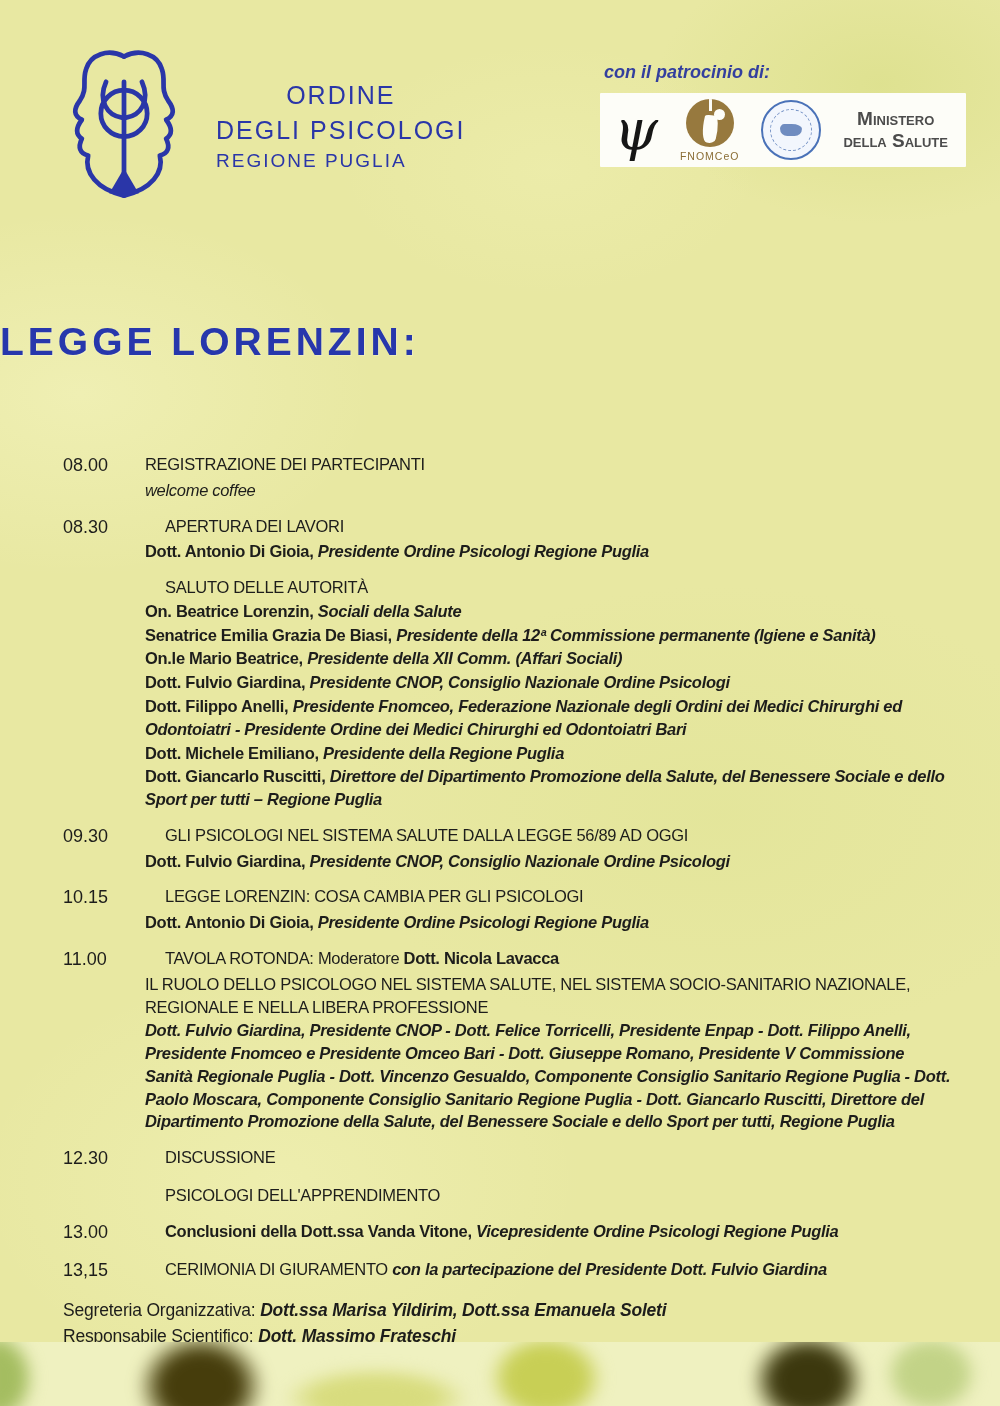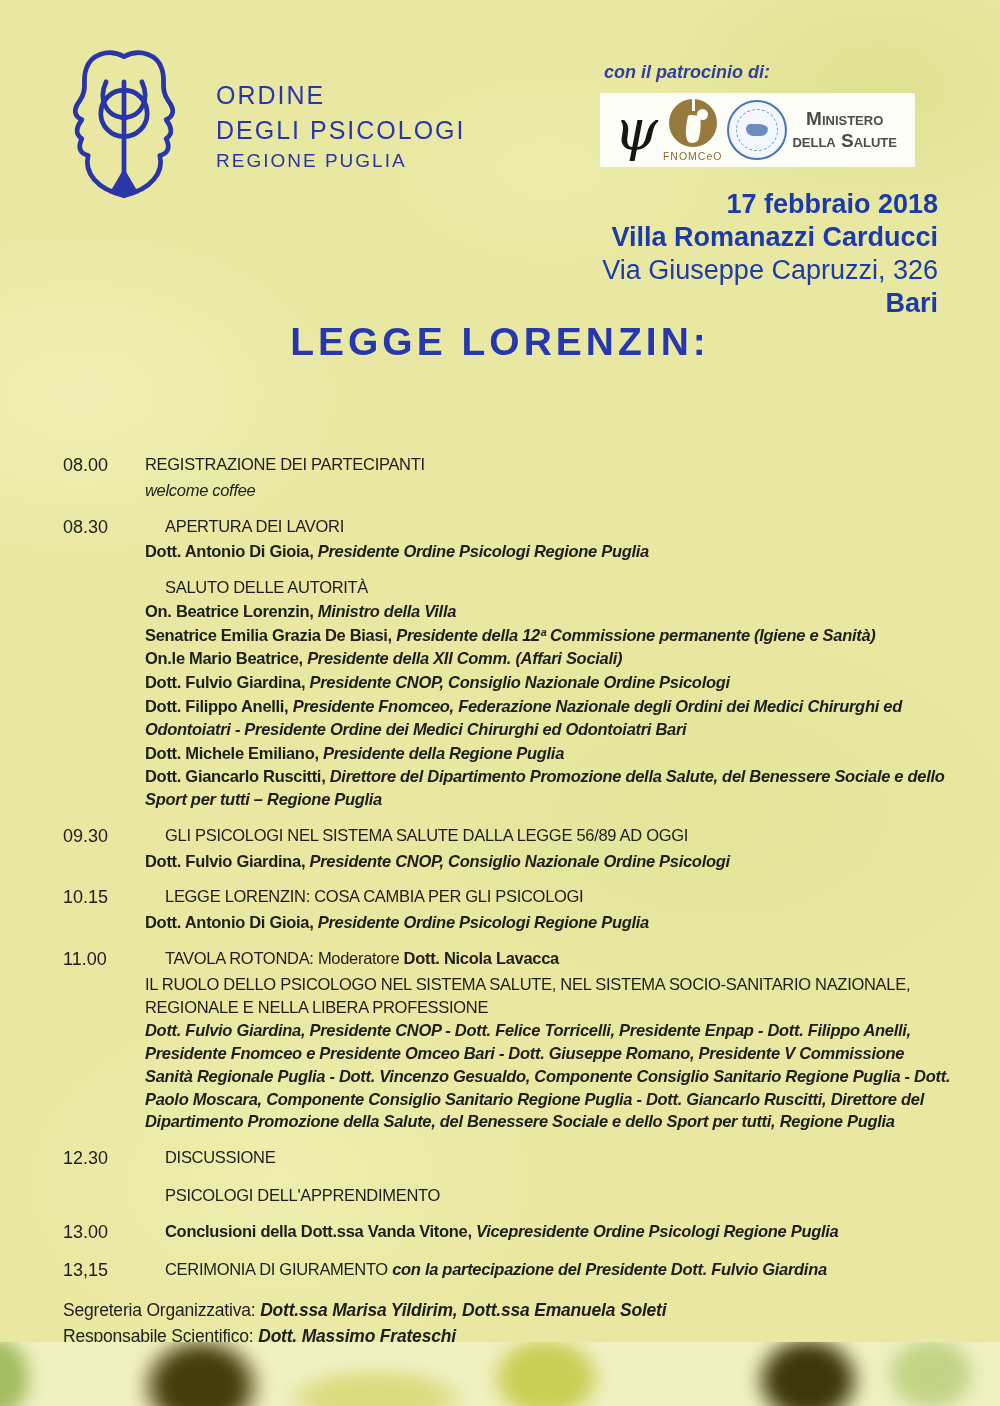--- a/index.html
+++ b/index.html
@@ -14,45 +14,45 @@
       radial-gradient(ellipse 320px 200px at 88% 6%, rgba(214,220,130,.55), transparent 70%),
       radial-gradient(ellipse 420px 260px at 8% 28%, rgba(246,246,196,.5), transparent 70%),
       radial-gradient(ellipse 520px 320px at 72% 58%, rgba(222,226,146,.45), transparent 72%),
       radial-gradient(ellipse 430px 300px at 28% 84%, rgba(243,243,186,.5), transparent 70%),
       radial-gradient(ellipse 300px 180px at 55% 12%, rgba(240,240,178,.45), transparent 70%);
   }
   
   .brand{position:absolute;top:46px;left:58px;display:flex;align-items:flex-start;}
   .brand svg{display:block;}
   .brand-text{margin-left:26px;padding-top:32px;color:#2a36a8;letter-spacing:2px;line-height:1.4;}
-  .brand-l1,.brand-l2{font-size:25px;}
+  .brand-l1,.brand-l2{font-size:25px;text-align:center;}
   .brand-l3{font-size:19px;}
   
-  .patronage{position:absolute;top:62px;left:600px;width:315px;}
+  .patronage{position:absolute;top:62px;left:600px;width:366px;}
   .patronage-label{color:#333f9e;font-style:italic;font-weight:bold;font-size:18px;margin-left:4px;}
   .patronage-box{
     margin-top:10px;background:#fdfdf8;height:74px;border-radius:1px;
     display:flex;align-items:center;justify-content:space-between;padding:0 14px;
   }
   .psi-glyph{font-family:"DejaVu Serif",serif;font-style:italic;font-size:56px;color:#161616;line-height:70px;}
   .fnomceo{display:flex;flex-direction:column;align-items:center;}
   .fnomceo-circle{width:48px;height:48px;border-radius:50%;background:#97793e;position:relative;overflow:hidden;}
   .fnomceo-circle .slit{position:absolute;left:23px;top:0;width:3px;height:12px;background:#fdfdf8;}
   .fnomceo-circle .dot{position:absolute;left:28px;top:10px;width:11px;height:11px;border-radius:50%;background:#fdfdf8;}
   .fnomceo-circle .swoosh{position:absolute;left:16px;top:16px;width:16px;height:28px;background:#fdfdf8;border-radius:60% 40% 50% 50%/10% 80% 20% 90%;transform:rotate(14deg);}
   .fnomceo-caption{font-size:10.5px;color:#8a6d35;letter-spacing:1px;margin-top:3px;}
   .seal{width:56px;height:56px;border-radius:50%;border:2px solid #4a72b8;background:#f2f6fd;position:relative;display:flex;align-items:center;justify-content:center;}
   .seal .inner{width:40px;height:40px;border-radius:50%;border:1px dashed #7390c4;display:flex;align-items:center;justify-content:center;}
   .seal .boat{width:22px;height:12px;background:#6f8cc0;border-radius:30% 70% 50% 50%/60% 60% 90% 90%;}
   .ministero{font-variant:small-caps;color:#4c4c4c;font-size:19px;line-height:1.15;text-align:center;padding-right:4px;font-weight:bold;}
   
   .date-block{position:absolute;top:188px;right:62px;text-align:right;color:#1d3aad;font-size:27px;line-height:33px;font-weight:bold;}
   .date-block .addr{font-weight:normal;}
   
-  .title{position:absolute;top:320px;left:0;right:0;text-align:center;color:#2737ac;font-weight:bold;}
+  .title{position:absolute;top:320px;left:0;right:0;color:#2737ac;font-weight:bold;}
   .title-l1{font-size:39px;letter-spacing:4px;text-shadow:1px 1px 0 rgba(255,255,255,.25);}
   .title-l2{font-size:50px;letter-spacing:2px;margin-top:8px;text-shadow:1px 1px 0 rgba(255,255,255,.25);}
   
   .content-col{position:absolute;top:452px;left:63px;right:45px;}
   .row{display:flex;margin-top:1px;line-height:1.38;}
   .row.gap{margin-top:13px;gap:20px;}
   .row .time{flex:0 0 82px;font-size:18px;}
   .row .txt{flex:1;font-size:16.5px;letter-spacing:-0.3px;}
   .run-n{font-style:normal;font-weight:normal;}
   .run-b{font-weight:bold;}
@@ -117,26 +117,20 @@
             <div class="boat"></div>
           </div>
       </div>
       <div class="ministero">
         <div>Ministero</div>
         <div>della Salute</div>
       </div>
     </div>
   </div>
 
-  <div class="date-block">
-    <div>17 febbraio 2018</div>
-    <div>Villa Romanazzi Carducci</div>
-    <div class="addr">Via Giuseppe Capruzzi, 326</div>
-    <div>Bari</div>
-  </div>
 
   <div class="title">
     <div class="title-l1">LEGGE LORENZIN:</div>
   </div>
 
   <div class="content-col">
     <div id="schedule">
         <div class="row">
           <div class="time">08.00</div>
           <div class="txt"><span class="run-n">REGISTRAZIONE DEI PARTECIPANTI</span></div>
@@ -152,21 +146,21 @@
         <div class="row">
           <div class="time"></div>
           <div class="txt"><span class="run-b">Dott. Antonio Di Gioia, </span><span class="run-bi">Presidente Ordine Psicologi Regione Puglia</span></div>
         </div>
         <div class="row gap">
           <div class="time"></div>
           <div class="txt"><span class="run-n">SALUTO DELLE AUTORITÀ</span></div>
         </div>
         <div class="row">
           <div class="time"></div>
-          <div class="txt"><span class="run-b">On. Beatrice Lorenzin, </span><span class="run-bi">Ministro della Villa</span></div>
+          <div class="txt"><span class="run-b">On. Beatrice Lorenzin, </span><span class="run-bi">Sociali della Salute</span></div>
         </div>
         <div class="row">
           <div class="time"></div>
           <div class="txt"><span class="run-b">Senatrice Emilia Grazia De Biasi, </span><span class="run-bi">Presidente della 12ª Commissione permanente (Igiene e Sanità)</span></div>
         </div>
         <div class="row">
           <div class="time"></div>
           <div class="txt"><span class="run-b">On.le Mario Beatrice, </span><span class="run-bi">Presidente della XII Comm. (Affari Sociali)</span></div>
         </div>
         <div class="row">

